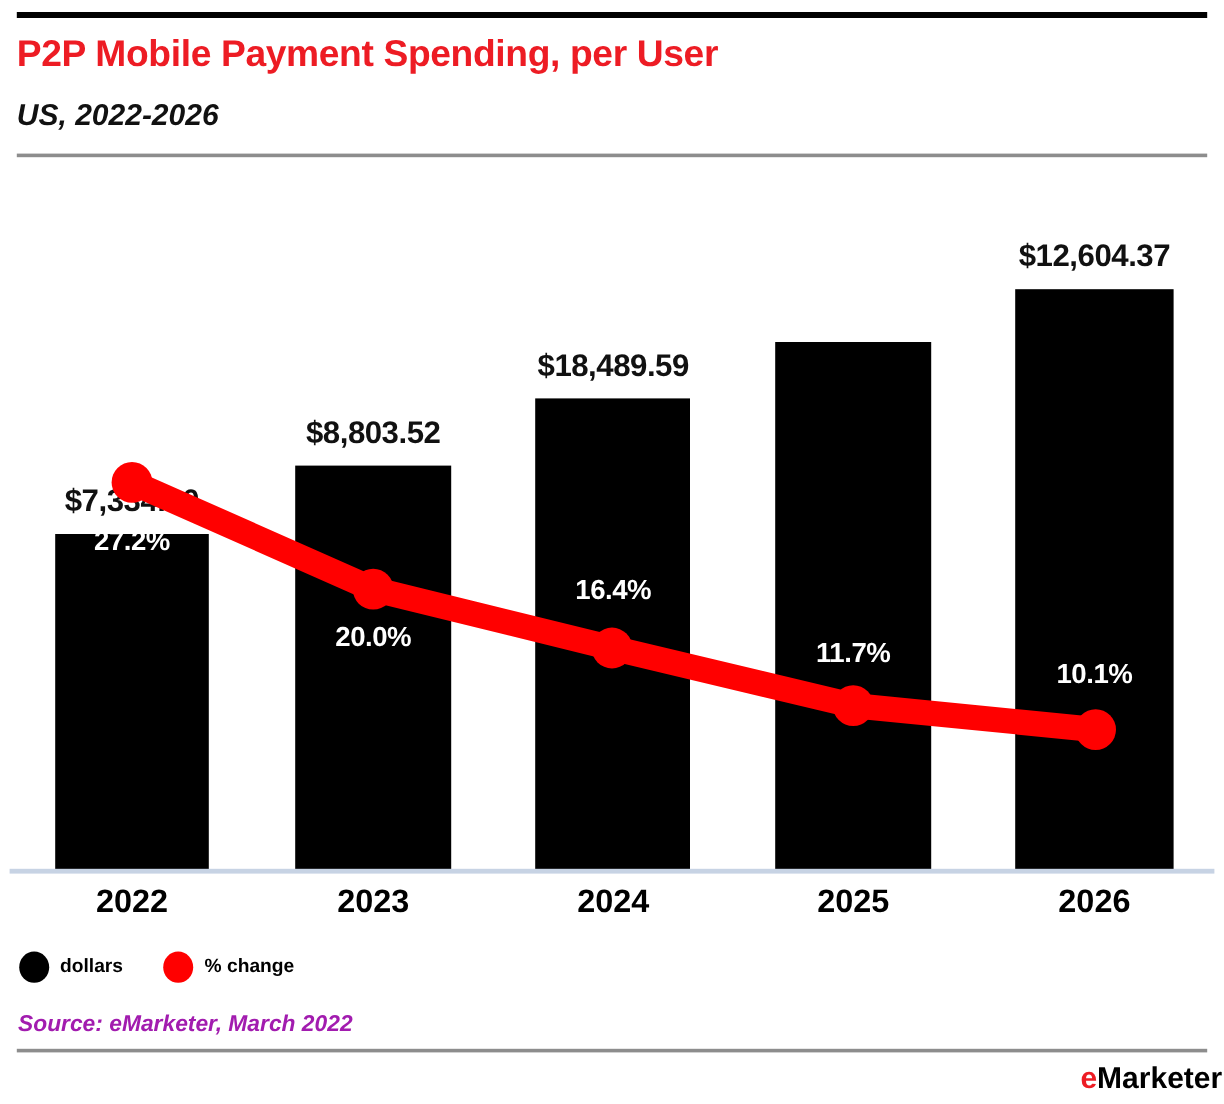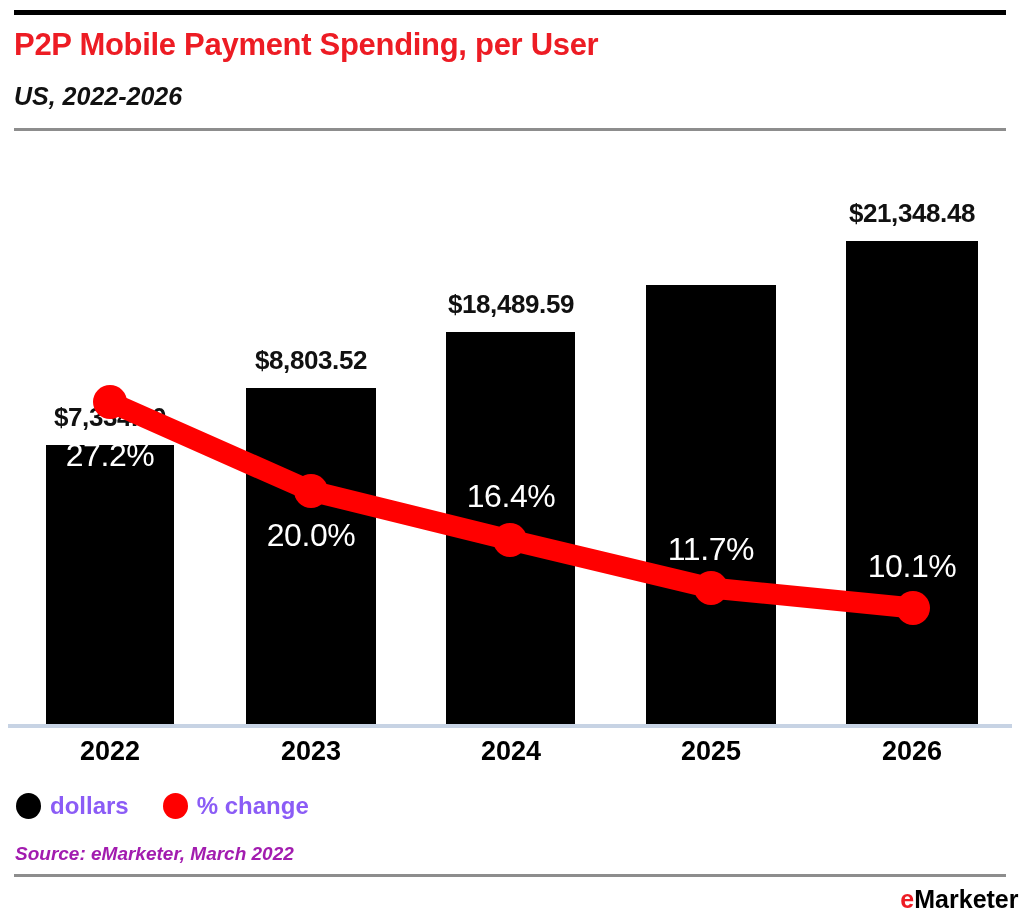--- a/index.html
+++ b/index.html
@@ -86,22 +86,22 @@
     position: absolute;
     font-size: 26px;
     font-weight: bold;
     color: #111111;
     text-align: center;
     white-space: nowrap;
     letter-spacing: -0.4px;
   }
   .pct-value {
     position: absolute;
-    font-size: 32px;
-    font-weight: normal;
+    font-size: 23px;
+    font-weight: bold;
     color: #ffffff;
     text-align: center;
     white-space: nowrap;
     letter-spacing: -0.4px;
     z-index: 6;
   }
   .x-label {
     position: absolute;
     top: 736px;
     font-size: 27px;
@@ -134,23 +134,23 @@
     align-items: center;
     gap: 9px;
   }
   .legend-dot {
     width: 25px;
     height: 26px;
     border-radius: 50%;
     display: inline-block;
   }
   .legend-label {
-    font-size: 24px;
-    font-weight: bold;
-    color: #8b5cf6;
+    font-size: 16px;
+    font-weight: bold;
+    color: #000000;
     line-height: 26px;
     white-space: nowrap;
     text-align: center;
   }
 
   
   .source {
     position: absolute;
     left: 15px;
     top: 843px;
@@ -199,21 +199,21 @@
 
     <div class="bar" style="left:46px; top:445px; width:128px; height:280px;"></div>
     <div class="bar" style="left:246px; top:388px; width:130px; height:337px;"></div>
     <div class="bar" style="left:446px; top:332px; width:129px; height:393px;"></div>
     <div class="bar" style="left:646px; top:285px; width:130px; height:440px;"></div>
     <div class="bar" style="left:846px; top:241px; width:132px; height:484px;"></div>
 
     <div class="bar-value" style="left:30px; top:402px; width:160px;">$7,334.60</div>
     <div class="bar-value" style="left:231px; top:345px; width:160px;">$8,803.52</div>
     <div class="bar-value" style="left:420px; top:289px; width:182px;">$18,489.59</div>
-    <div class="bar-value" style="left:821px; top:198px; width:182px;">$21,348.48</div>
+    <div class="bar-value" style="left:821px; top:198px; width:182px;">$12,604.37</div>
 
     <svg class="line-layer" viewBox="0 0 1020 920" width="1020" height="920">
       <polyline points="110,402 311,491 510,540 711,588 913,608" fill="none" stroke="#FF0000" stroke-width="21" stroke-linecap="round" stroke-linejoin="round"></polyline>
       <circle cx="110" cy="402" r="17" fill="#FF0000"></circle>
       <circle cx="311" cy="491" r="17" fill="#FF0000"></circle>
       <circle cx="510" cy="540" r="17" fill="#FF0000"></circle>
       <circle cx="711" cy="588" r="17" fill="#FF0000"></circle>
       <circle cx="913" cy="608" r="17" fill="#FF0000"></circle>
     </svg>
 

